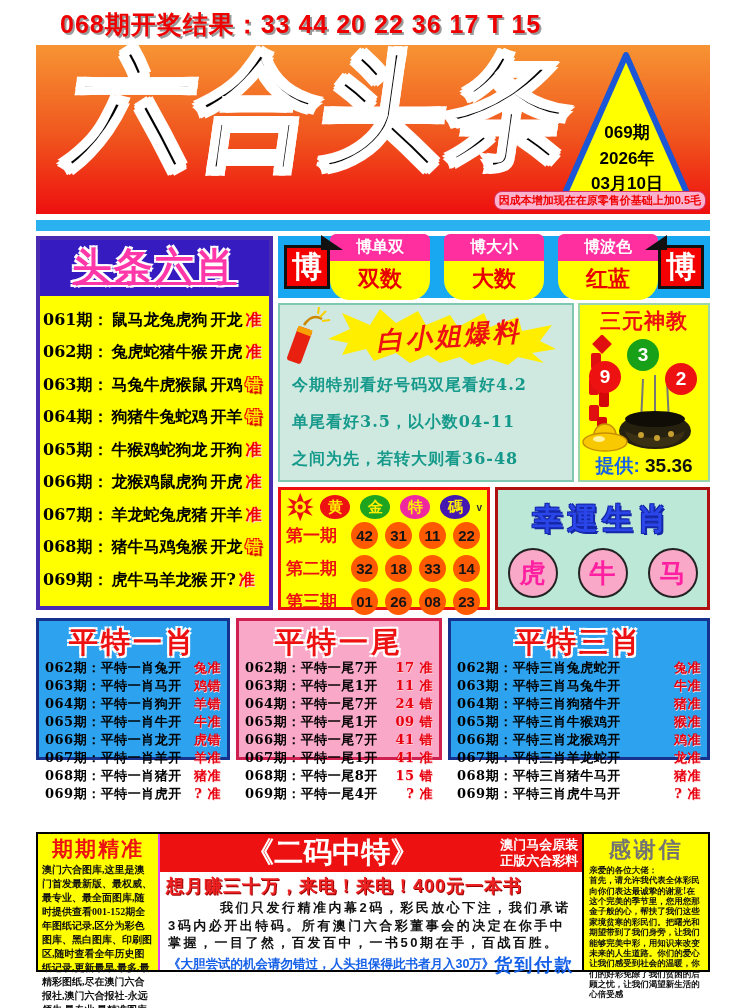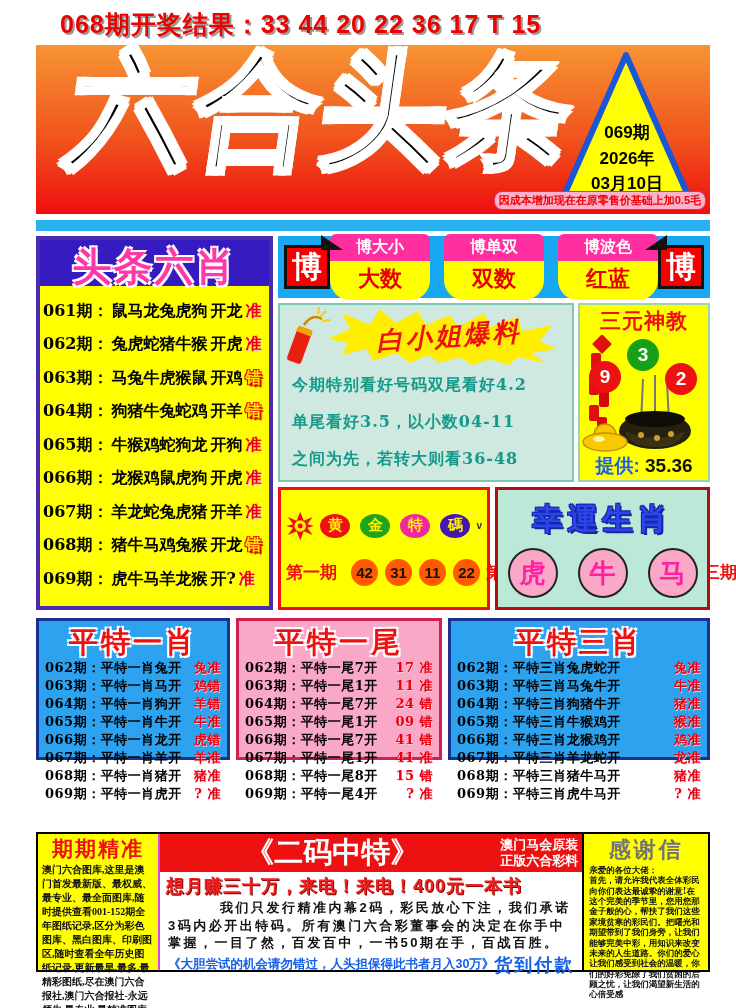--- a/index.html
+++ b/index.html
@@ -27,22 +27,22 @@
             font-size:11px;padding:1px 4px;white-space:nowrap;}
 
   #cyanstrip{left:36px;top:220px;width:674px;height:11px;background:#29b2ef;}
 
   
   #main-row{left:36px;top:236px;width:674px;height:374px;display:flex;gap:5px;}
 
   .six-box{width:244px;border:4px solid #4a2ab0;background:#ffff00;
            display:flex;flex-direction:column;box-sizing:border-box;}
   .six-title{background:#361cc0;color:#ff37a8;font-size:39px;font-weight:900;
-           text-align:center;height:46px;line-height:54px;letter-spacing:2px;
-           text-shadow:2px 2px 0 #fff,-2px -2px 0 #fff,2px -2px 0 #fff,-2px 2px 0 #fff;}
+           text-align:center;height:56px;line-height:54px;letter-spacing:2px;
+           text-shadow:2px 2px 0 #fff,-2px -2px 0 #fff,2px -2px 0 #fff,-2px 2px 0 #fff;text-decoration:underline;}
   .six-body{flex:1;display:flex;flex-direction:column;justify-content:space-evenly;
            padding:2px 3px 4px;font-family:"DejaVu Serif",serif;font-weight:bold;
            font-size:16px;}
   .six-row{white-space:nowrap;display:flex;gap:3px;color:#000;}
   .six-row [data-v="准"]{color:#f20000;text-shadow:1px 1px 0 #ffd0d0;}
   .six-row [data-v="错"]{color:#ffe400;
            text-shadow:-1px -1px 0 #e00,1px -1px 0 #e00,-1px 1px 0 #e00,1px 1px 0 #e00,2px 2px 1px #a00;}
 
   .right-col{flex:1;display:flex;flex-direction:column;gap:5px;}
 
@@ -246,27 +246,27 @@
   <div class="right-col">
 
     <div class="bet-strip">
       <div class="bet-badge l">
         <span class="tail"></span>
         <span>博</span>
       </div>
       <div class="bet-pills">
 
           <div class="pill">
+            <div class="pill-top">博单双</div>
+            <div class="pill-bot">双数</div>
+          </div>
+
+          <div class="pill">
             <div class="pill-top">博大小</div>
             <div class="pill-bot">大数</div>
-          </div>
-
-          <div class="pill">
-            <div class="pill-top">博单双</div>
-            <div class="pill-bot">双数</div>
           </div>
 
           <div class="pill">
             <div class="pill-top">博波色</div>
             <div class="pill-bot">红蓝</div>
           </div>
         </div>
       <div class="bet-badge r">
         <span class="tail"></span>
         <span>博</span>
@@ -355,21 +355,21 @@
           </svg>
           <span style="display:flex;gap:10px;">
 
           <span class="oval" data-v="red">黄</span>
               <span class="oval" data-v="green">金</span>
               <span class="oval" data-v="pink">特</span>
               <span class="oval" data-v="purple">碼</span>
             </span>
           <span class="tick">v</span>
         </div>
-        <div style="display:flex;gap:6px;">
+        <div style="display:flex;flex-direction:column;gap:6px;">
 
             <div class="gold-row">
               <span class="gold-label">第一期</span>
               <span class="num">42</span>
               <span class="num">31</span>
               <span class="num">11</span>
               <span class="num">22</span>
             </div>
 
             <div class="gold-row">

